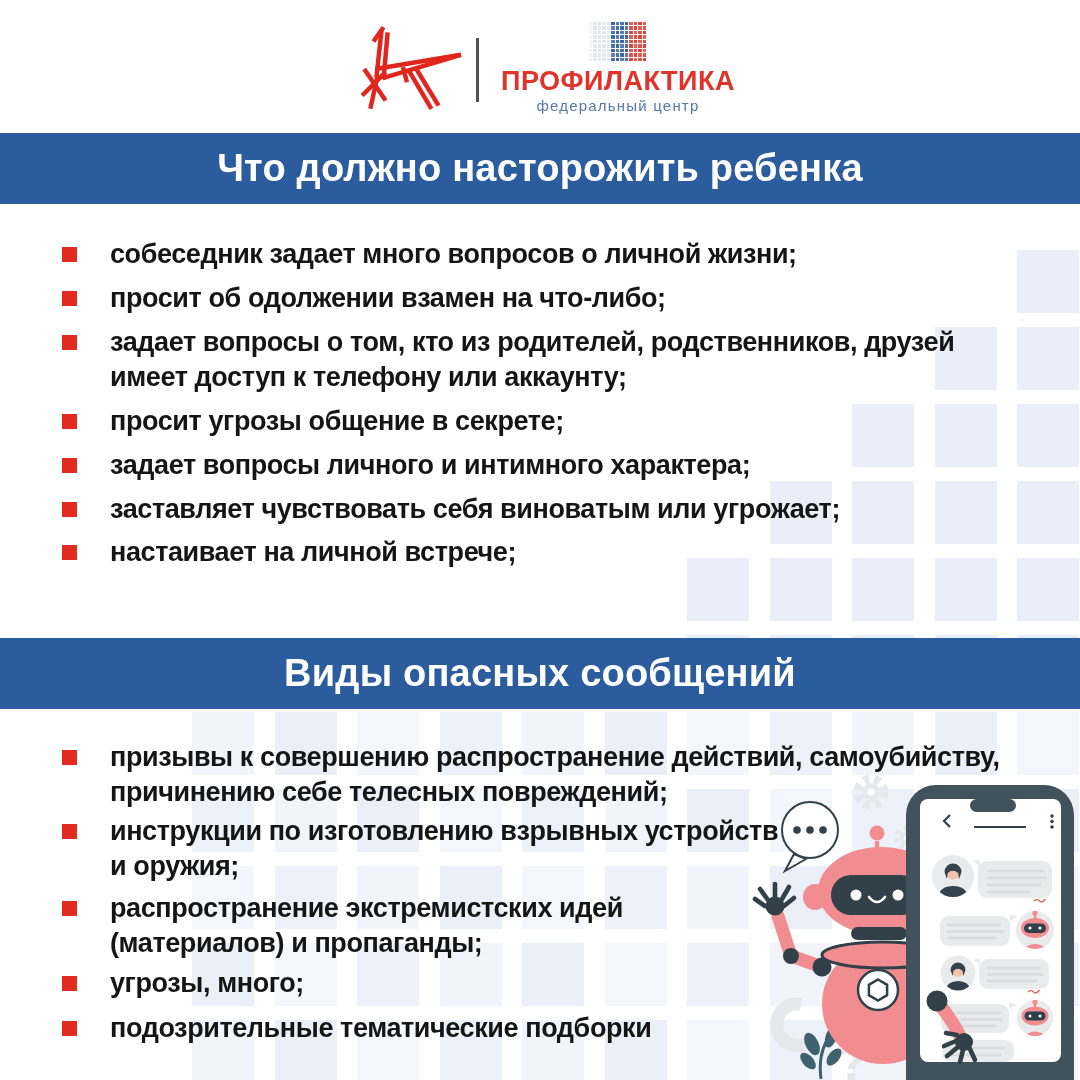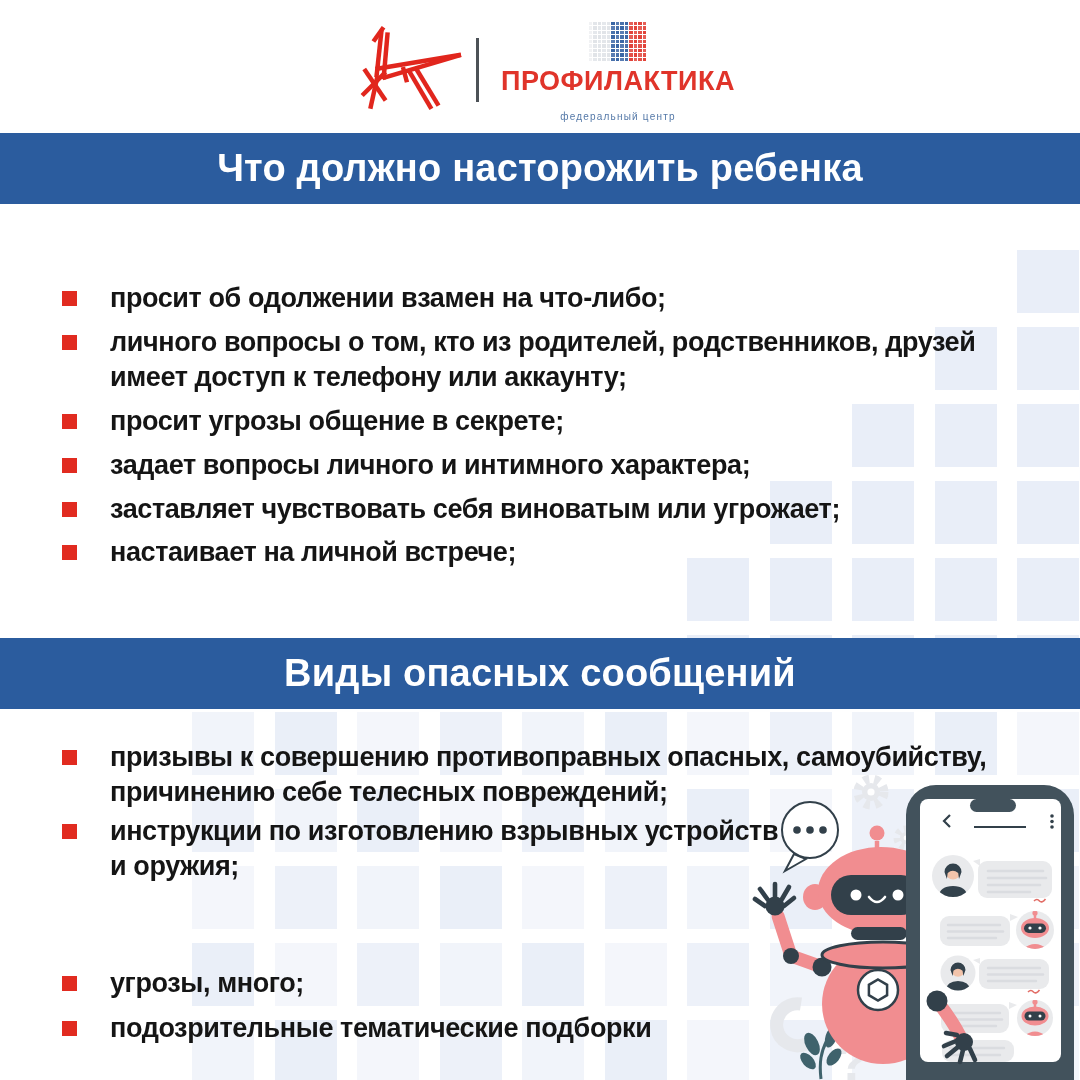--- a/index.html
+++ b/index.html
@@ -11,21 +11,21 @@
   .pattern-layer{position:absolute;inset:0;z-index:1;pointer-events:none;}
   .pattern-layer .sq{position:absolute;width:62px;height:63px;background:#e9eef8;}
   
   .chair-logo{position:absolute;left:352px;top:20px;width:112px;height:92px;z-index:2;}
   .logo-divider{position:absolute;left:476px;top:38px;width:3px;height:64px;background:#4d5257;z-index:2;}
   .brand-block{position:absolute;left:500px;top:22px;width:236px;z-index:2;text-align:center;}
   .pixel-grid{display:grid;grid-template-columns:repeat(13,3.2px);grid-auto-rows:3.2px;gap:1.3px;
     width:58px;margin:0 auto 6px auto;}
   .pixel-grid i{display:block;}
   .brand-name{color:#e0342a;font-size:27px;font-weight:700;letter-spacing:.5px;line-height:28px;}
-  .brand-subtitle{color:#5579a8;font-size:10px;font-weight:400;letter-spacing:1.2px;margin-top:16px;}
+  .brand-subtitle{color:#5579a8;font-size:15px;font-weight:400;letter-spacing:1.2px;margin-top:2px;}
   
   .band{position:absolute;left:0;width:1080px;height:71px;background:#2b5c9e;z-index:2;
     display:flex;align-items:center;justify-content:center;}
   .band h1{margin:0;color:#ffffff;font-size:38px;font-weight:700;letter-spacing:.2px;}
   .band1{top:133px;}
   .band2{top:638px;}
   
   .list-item{position:absolute;left:62px;display:flex;align-items:flex-start;z-index:2;}
   .bullet{flex:0 0 auto;width:15px;height:15px;background:#e12b20;margin-top:10px;}
   .item-text{margin-left:33px;font-size:27px;font-weight:700;line-height:35px;color:#151515;
@@ -253,27 +253,31 @@
         <i style="background: rgb(224, 55, 45); opacity: 0.94;"></i>
       </div>
     <div class="brand-name">ПРОФИЛАКТИКА</div>
     <div class="brand-subtitle">федеральный центр</div>
   </div>
 
   <div class="band band1">
     <h1>Что должно насторожить ребенка</h1>
   </div>
 
+  <div class="list-item" style="top:237px">
+    <span class="bullet"></span>
+    <span class="item-text">собеседник задает много вопросов о личной жизни;</span>
+  </div>
   <div class="list-item" style="top:281px">
     <span class="bullet"></span>
     <span class="item-text">просит об одолжении взамен на что-либо;</span>
   </div>
   <div class="list-item" style="top:325px">
     <span class="bullet"></span>
-    <span class="item-text">личного вопросы о том, кто из родителей, родственников, друзей
+    <span class="item-text">задает вопросы о том, кто из родителей, родственников, друзей
 имеет доступ к телефону или аккаунту;</span>
   </div>
   <div class="list-item" style="top:404px">
     <span class="bullet"></span>
     <span class="item-text">просит угрозы общение в секрете;</span>
   </div>
   <div class="list-item" style="top:492px">
     <span class="bullet"></span>
     <span class="item-text">заставляет чувствовать себя виноватым или угрожает;</span>
   </div>
@@ -285,27 +289,32 @@
     <span class="bullet"></span>
     <span class="item-text">настаивает на личной встрече;</span>
   </div>
 
   <div class="band band2">
     <h1>Виды опасных сообщений</h1>
   </div>
 
   <div class="list-item" style="top:740px">
     <span class="bullet"></span>
-    <span class="item-text">призывы к совершению противоправных опасных, самоубийству,
+    <span class="item-text">призывы к совершению распространение действий, самоубийству,
 причинению себе телесных повреждений;</span>
   </div>
   <div class="list-item" style="top:814px">
     <span class="bullet"></span>
     <span class="item-text">инструкции по изготовлению взрывных устройств
 и оружия;</span>
+  </div>
+  <div class="list-item" style="top:891px">
+    <span class="bullet"></span>
+    <span class="item-text">распространение экстремистских идей
+(материалов) и пропаганды;</span>
   </div>
   <div class="list-item" style="top:966px">
     <span class="bullet"></span>
     <span class="item-text">угрозы, много;</span>
   </div>
   <div class="list-item" style="top:1011px">
     <span class="bullet"></span>
     <span class="item-text">подозрительные тематические подборки</span>
   </div>
 

